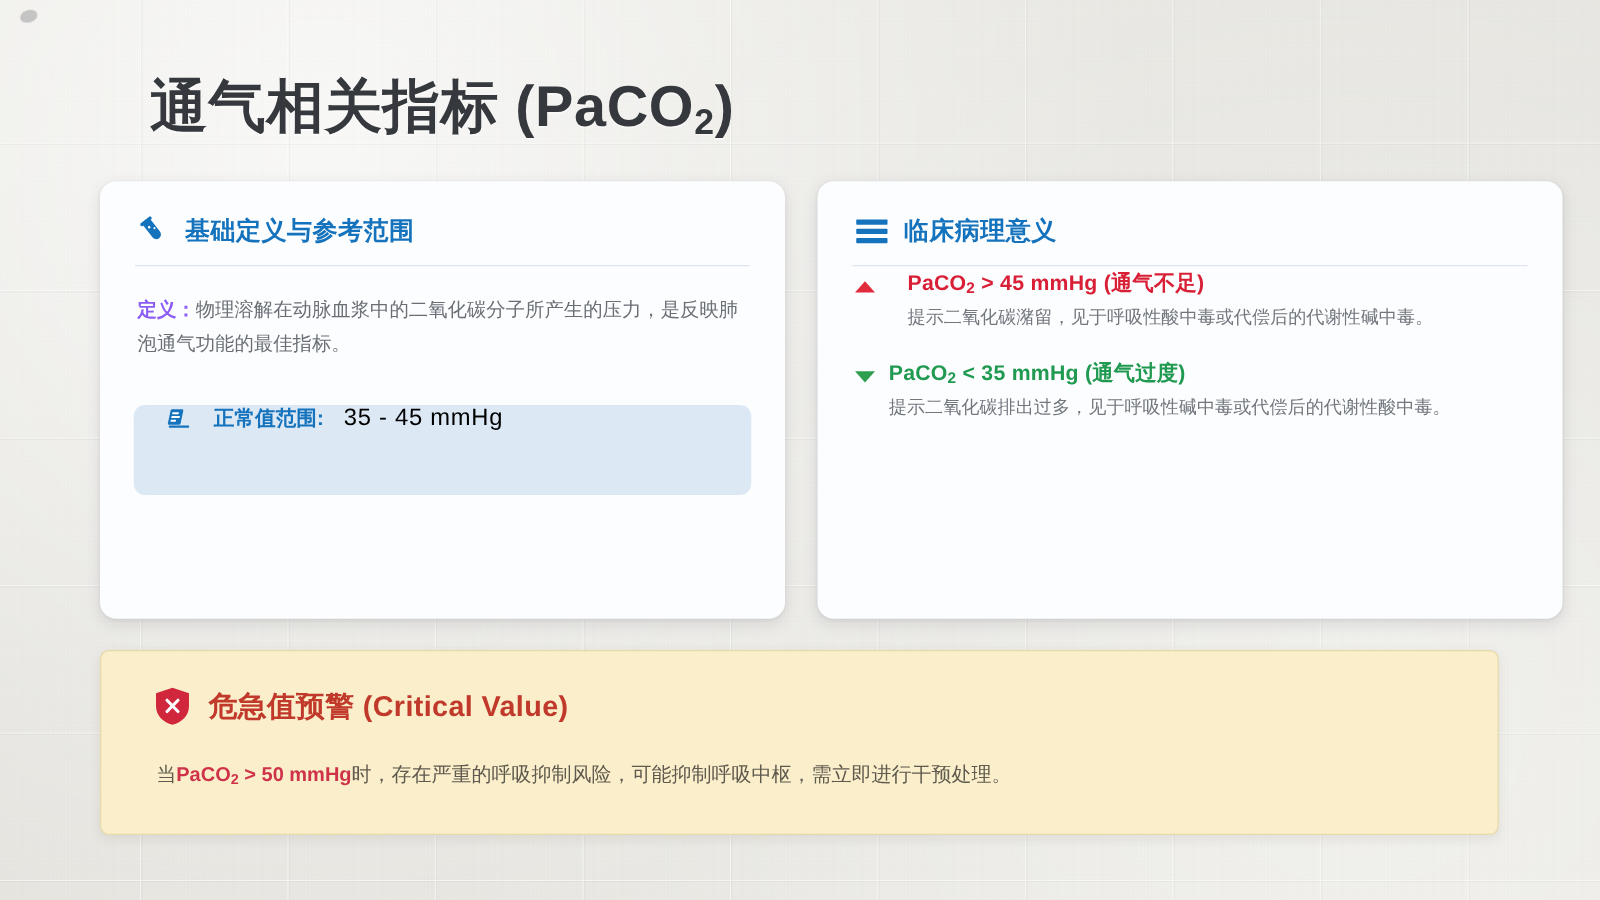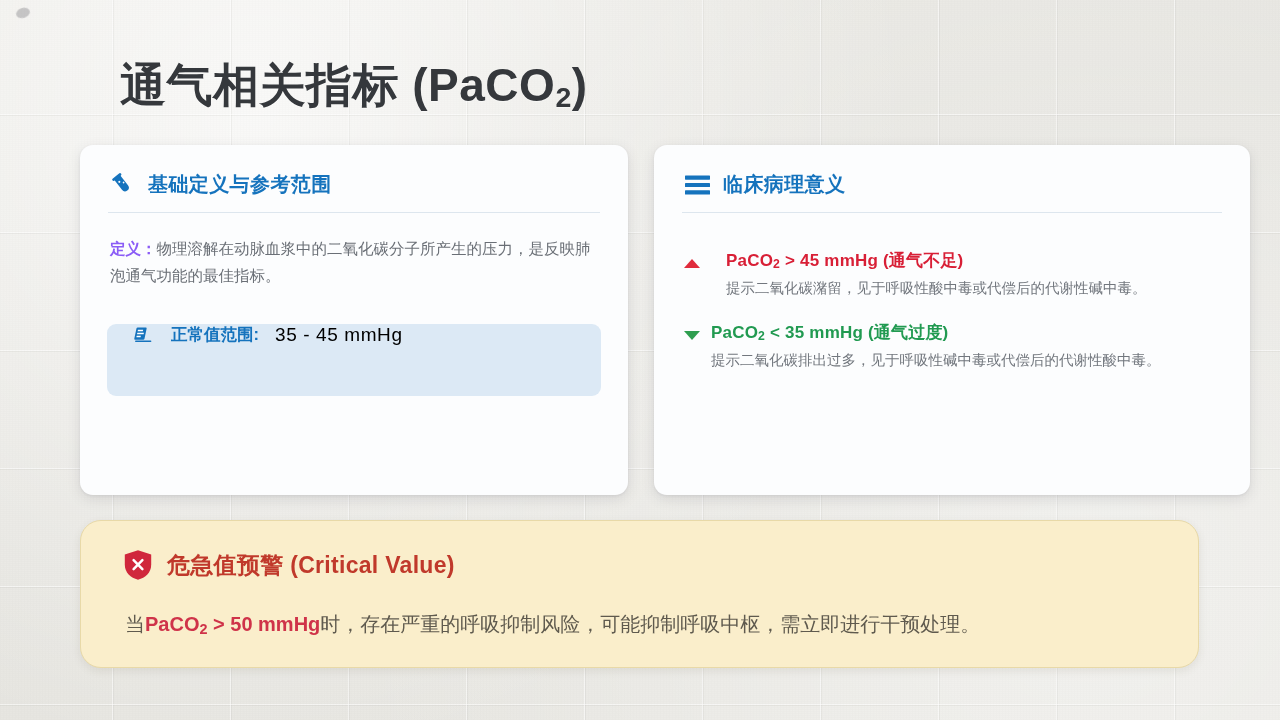--- a/index.html
+++ b/index.html
@@ -151,21 +151,21 @@
     color: #000000;
     letter-spacing: 0.6px;
   }
 
   
   .clinical-item {
     display: flex;
     gap: 11px;
     padding: 0 30px;
   }
-  #clinical-item-high { margin-top: 36px; gap: 26px; }
+  #clinical-item-high { margin-top: 2px; gap: 26px; }
   #clinical-item-low  { margin-top: 20px; }
 
   .tri {
     width: 0; height: 0;
     margin-top: 10px;
     flex: 0 0 auto;
   }
   .tri-up {
     border-left: 8px solid transparent;
     border-right: 8px solid transparent;
@@ -199,39 +199,39 @@
 
   
   #critical-banner {
     position: absolute;
     left: 80px;
     top: 520px;
     width: 1119px;
     height: 148px;
     background: #faeecb;
     border: 1px solid #e8d9a8;
-    border-radius: 21px;
+    border-radius: 7px;
     box-sizing: border-box;
     box-shadow: 0 3px 9px rgba(90,80,50,0.10);
   }
   #critical-head {
     display: flex;
     align-items: center;
     gap: 14px;
     padding: 28px 0 0 42px;
   }
   #critical-title {
     font-size: 23px;
     font-weight: 700;
     color: #c0392b;
     letter-spacing: 0.3px;
   }
   #critical-body {
     padding: 26px 42px 0 44px;
-    font-size: 20px;
+    font-size: 16px;
     line-height: 1.7;
     color: #5f5a4e;
   }
   #critical-body .hl {
     color: #cf3349;
     font-weight: 700;
   }
   .shield-icon { width: 30px; height: 32px; display: block; }
 </style>
 </head>

